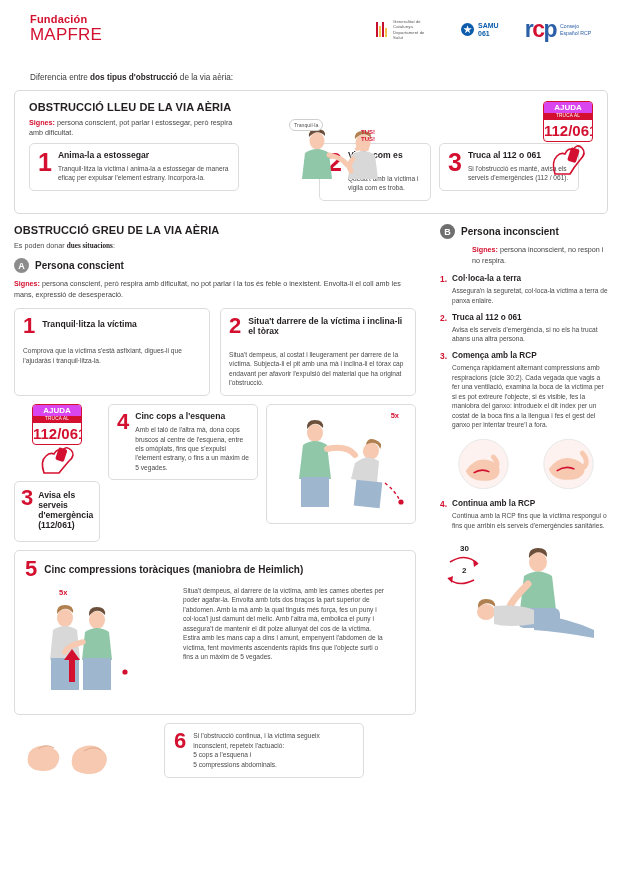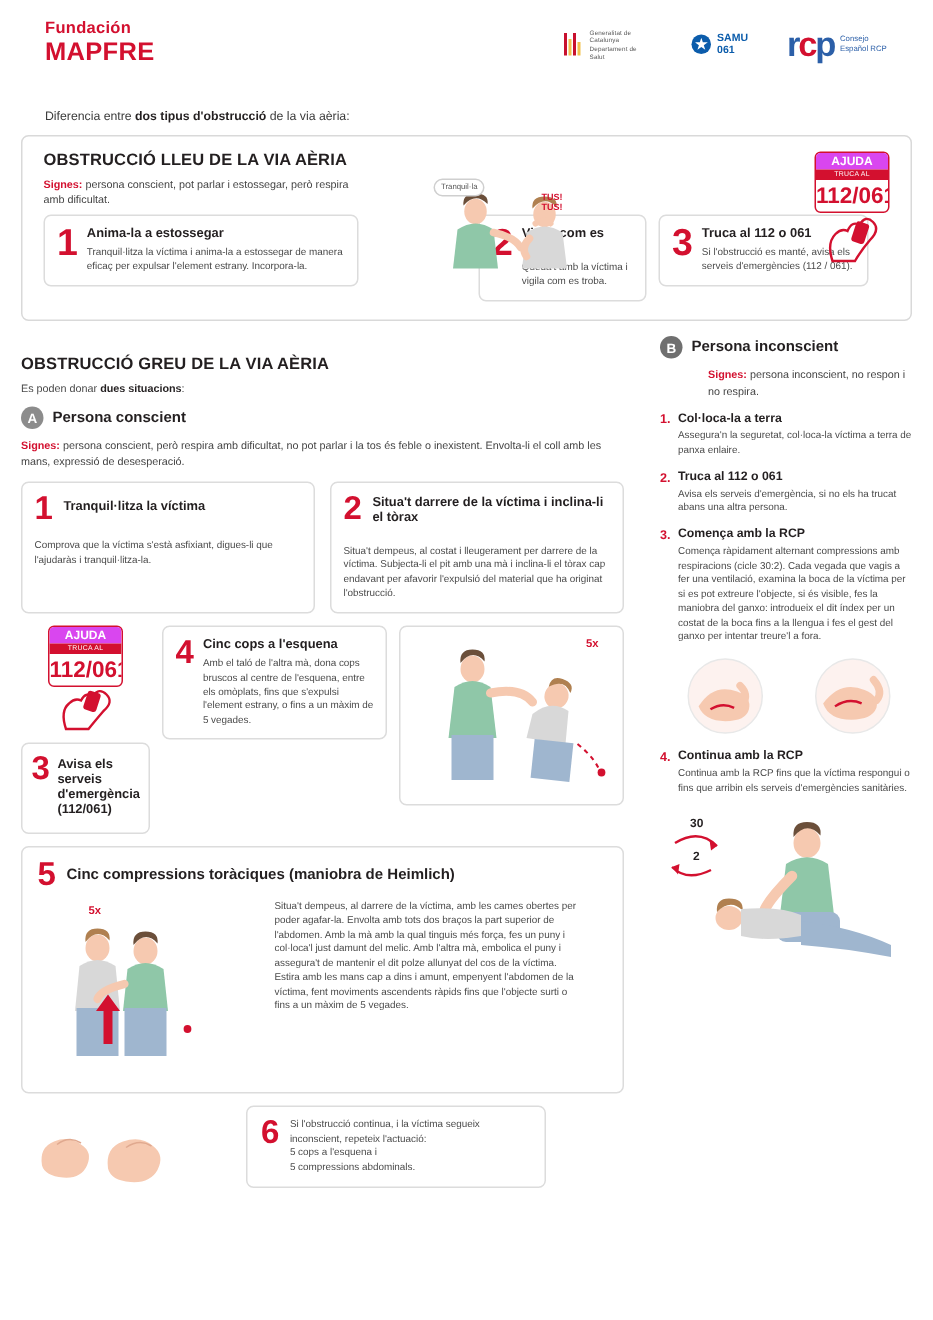--- a/index.html
+++ b/index.html
@@ -29,21 +29,21 @@
   }
   .logo-mapfre { line-height: 1.0; }
   .logo-mapfre .fund {
     font-size: 11px;
     font-weight: bold;
     color: #d3102f;
     letter-spacing: .2px;
   }
   .logo-mapfre .mapfre {
     font-size: 17px;
-    font-weight: bold;
+    font-weight: normal;
     color: #d3102f;
     letter-spacing: .2px;
     margin-top: 1px;
   }
   .logos-right {
     display: flex;
     align-items: center;
     gap: 26px;
     padding-top: 4px;
   }
@@ -249,37 +249,36 @@
 
   
   .greu-wrap {
     display: flex;
     margin: 10px 14px 0 14px;
     gap: 0;
   }
   .greu-left {
     width: 414px;
     padding-right: 12px;
-    margin-top: 13px;
   }
   .divider-v {
     width: 1px;
     background: #dcdcdc;
     margin: 4px 0;
   }
   .greu-right {
     width: 180px;
     padding-left: 12px;
   }
   .sub {
     font-size: 7.2px;
     color: #4a4a4a;
     margin-bottom: 8px;
   }
-  .sub b { color: #231f20; }
+  .sub b { color: #231f20; font-family: Liberation Serif, serif; }
 
   .circle-letter {
     display: inline-flex;
     align-items: center;
     justify-content: center;
     width: 15px; height: 15px;
     border-radius: 50%;
     background: #8c8c8c;
     color: #fff;
     font-size: 9px;

